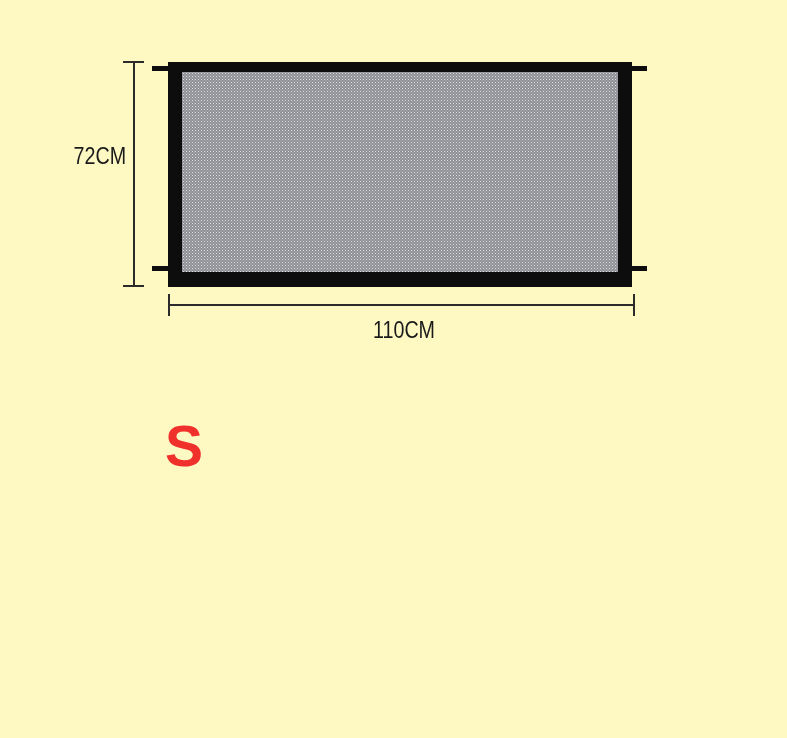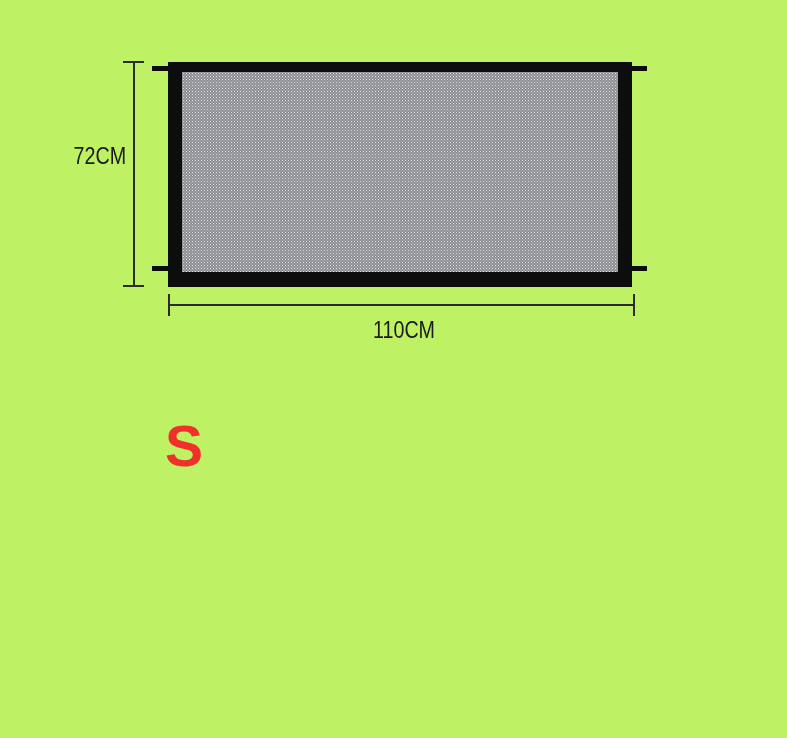--- a/index.html
+++ b/index.html
@@ -5,21 +5,21 @@
   html, body {
     margin: 0;
     padding: 0;
     background: #ffffff;
     font-family: "Liberation Sans", sans-serif;
   }
   .canvas {
     position: relative;
     width: 787px;
     height: 738px;
-    background: #bef264;
+    background: #fef9c3;
     overflow: hidden;
   }
 
   
   .gate-frame {
     position: absolute;
     left: 168px;
     top: 62px;
     width: 464px;
     height: 225px;

